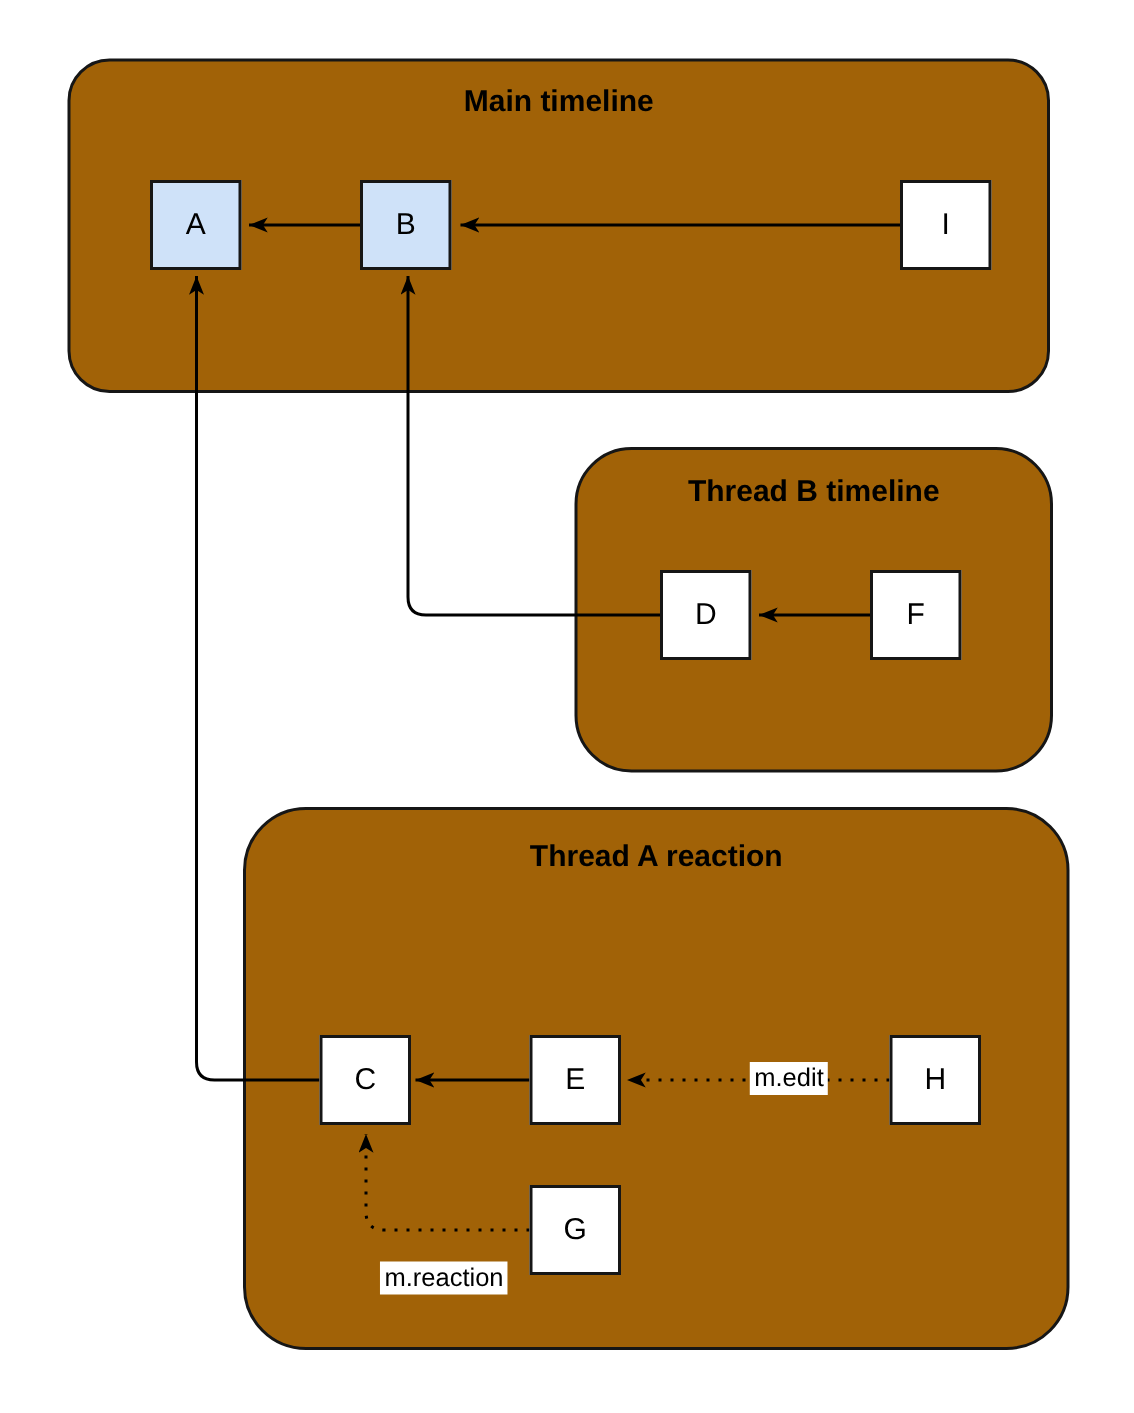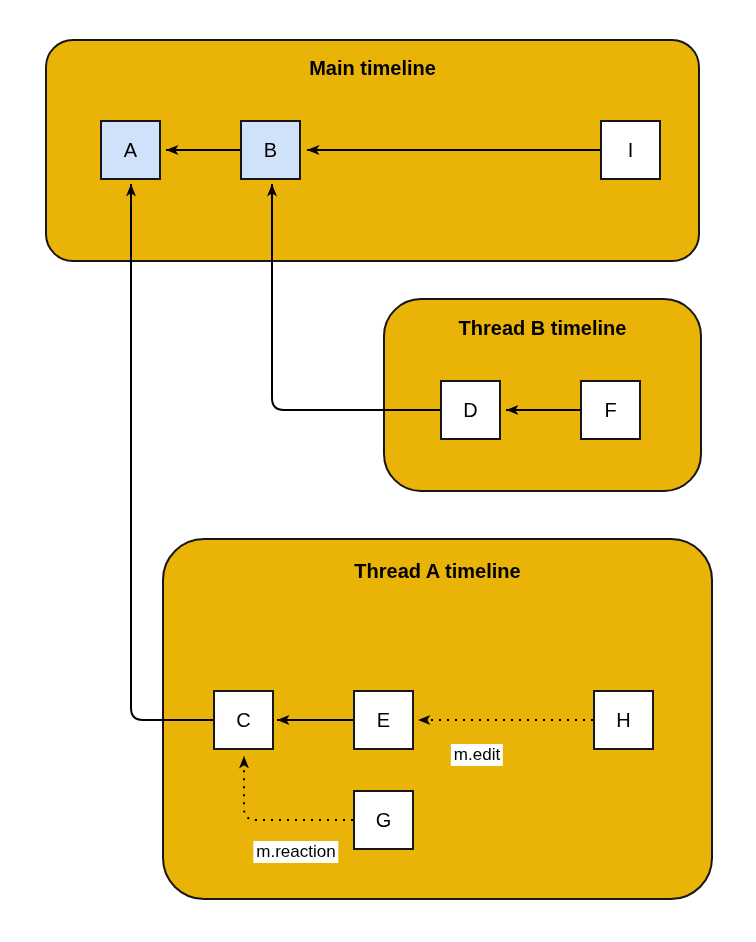--- a/index.html
+++ b/index.html
@@ -10,36 +10,36 @@
   }
   .canvas {
     position: relative;
     width: 756px;
     height: 942px;
     background: #ffffff;
     overflow: hidden;
   }
   .container-box {
     position: absolute;
-    background: #eab308;
+    background: #a16207;
     border: 2px solid #161616;
     box-sizing: border-box;
     z-index: 1;
   }
   .container-title {
     position: absolute;
     left: 0;
     right: 0;
     text-align: center;
     font-weight: bold;
     font-size: 20px;
     color: #000000;
   }
   #container-main    { left: 45px;  top: 39px;  width: 655px; height: 223px; border-radius: 28px; }
-  #container-threadb { left: 383px; top: 298px; width: 319px; height: 194px; border-radius: 38px; }
+  #container-threadb { left: 383px; top: 298px; width: 319px; height: 217px; border-radius: 38px; }
   #container-threada { left: 162px; top: 538px; width: 551px; height: 362px; border-radius: 42px; }
   #container-main    .container-title { top: 16px; }
   #container-threadb .container-title { top: 17px; }
   #container-threada .container-title { top: 20px; }
 
   svg.edges {
     position: absolute;
     left: 0;
     top: 0;
     z-index: 2;
@@ -86,38 +86,38 @@
   .edge-label {
     position: absolute;
     transform: translate(-50%, -50%);
     background: #ffffff;
     padding: 1px 3px;
     font-size: 17px;
     color: #000000;
     white-space: nowrap;
     z-index: 4;
   }
-  #label-edit     { left: 477px; top: 719px; margin-top: 36px; }
+  #label-edit     { left: 526px; top: 719px; }
   #label-reaction { left: 276px; top: 852px; margin-left: 20px; }
 </style>
 </head>
 <body>
 
 <div class="canvas">
 
   <div class="container-box" id="container-main">
     <div class="container-title">Main timeline</div>
   </div>
 
   <div class="container-box" id="container-threadb">
     <div class="container-title">Thread B timeline</div>
   </div>
 
   <div class="container-box" id="container-threada">
-    <div class="container-title">Thread A timeline</div>
+    <div class="container-title">Thread A reaction</div>
   </div>
 
   <svg class="edges" width="756" height="942" viewBox="0 0 756 942">
     <defs>
       <marker id="arrow" markerUnits="userSpaceOnUse" markerWidth="14" markerHeight="11" refX="12.5" refY="5" orient="auto">
         <path d="M 0 0 L 12.5 5 L 0 10 L 3.2 5 Z" fill="#000000"></path>
       </marker>
     </defs>
 
     <path class="edge-solid" d="M 240 150 L 166 150" marker-end="url(#arrow)"></path>

